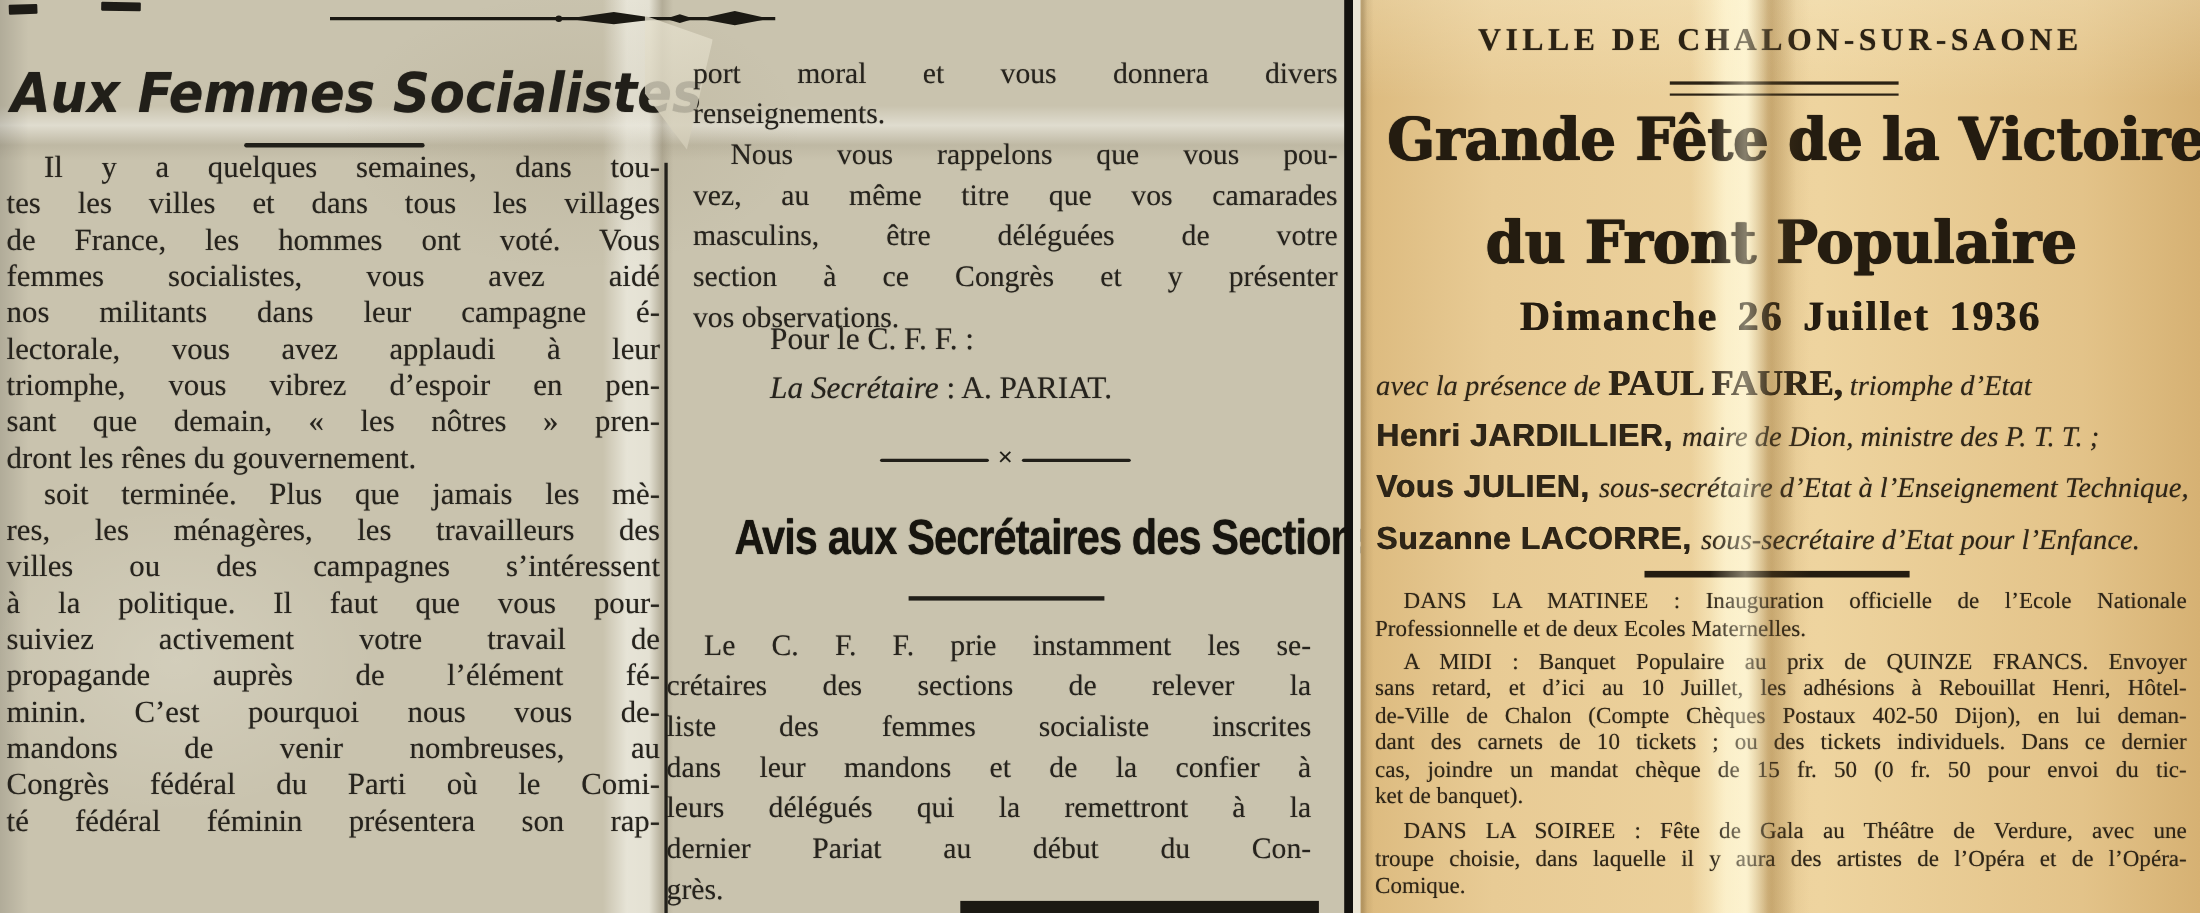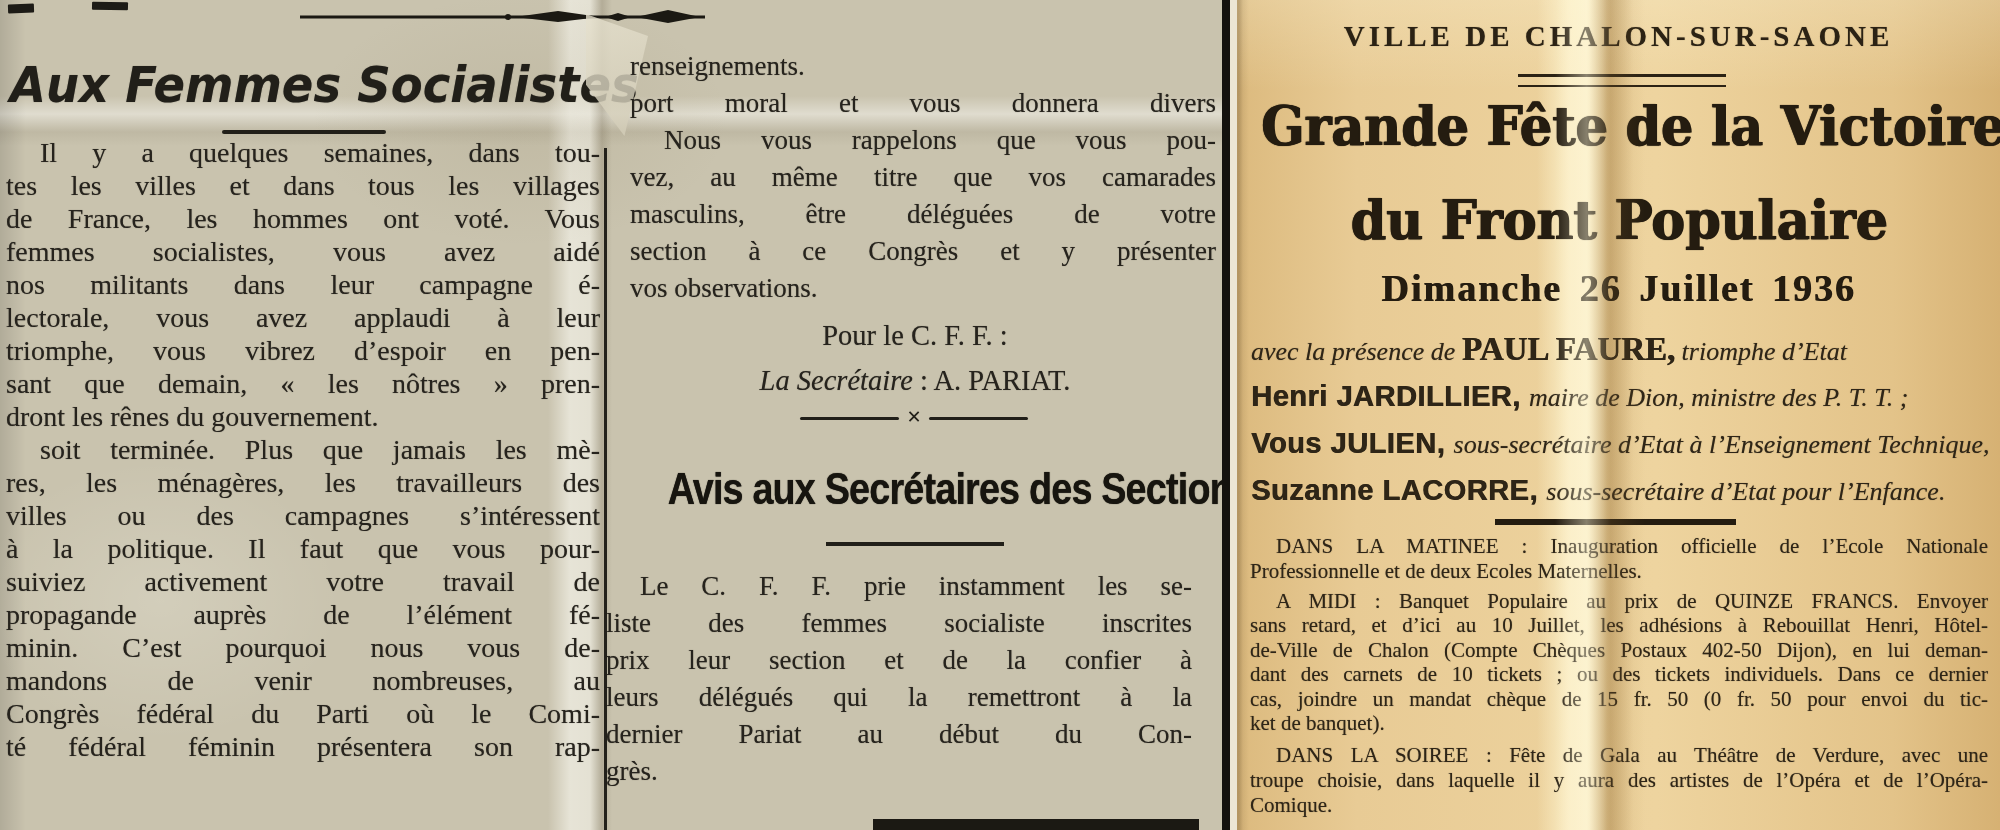--- a/index.html
+++ b/index.html
@@ -31,21 +31,21 @@
   .tline{white-space:nowrap;text-align:justify;text-align-last:justify;}
   .tline.short{text-align-last:left;}
   .para{margin:0;}
   .para.indent .tline:first-child{padding-left:34px;}
   
   .col-rule{position:absolute;left:604px;top:148px;width:3px;height:682px;background:#23211b;}
   .tear-flap{position:absolute;left:586px;top:14px;width:62px;height:122px;
     background:linear-gradient(160deg,#e6e1ce,#d2ccb7);
     clip-path:polygon(0 0,100% 18%,62% 100%,0 58%);opacity:.8;}
   .mid-body-top{position:absolute;left:630px;top:48px;width:586px;font-size:27px;line-height:37px;}
-  .signature{position:absolute;left:700px;top:320px;width:430px;text-align:center;font-size:28.5px;}
+  .signature{position:absolute;left:700px;top:293px;width:430px;text-align:left;font-size:28.5px;}
   .signature .sig1{margin-bottom:13px;}
   .run-it{font-style:italic;}
   .run-rm{font-style:normal;}
   .divider-x{position:absolute;left:800px;top:406px;width:228px;display:flex;align-items:center;gap:8px;color:#211f19;}
   .divider-line{flex:1;height:3px;background:#211f19;border-radius:2px;}
   .divider-glyph{font-weight:700;font-size:25px;line-height:1;transform:translateY(-2px);}
   .avis-wrap{position:absolute;left:612px;top:463px;width:610px;text-align:center;}
   .avis-text{
     display:inline-block;white-space:nowrap;font-family:"Liberation Sans",sans-serif;
     font-weight:700;font-size:45px;letter-spacing:-1px;color:#17150f;
@@ -132,22 +132,22 @@
         <div class="tline">Congrès fédéral du Parti où le Comi-</div>
         <div class="tline">té fédéral féminin présentera son rap-</div>
       </div>
     </div>
 
   <div class="tear-flap"></div>
   <div class="col-rule"></div>
 
   <div class="news mid-body-top">
       <div class="para">
+        <div class="tline">port moral et vous donnera divers</div>
         <div class="tline short">renseignements.</div>
-        <div class="tline">port moral et vous donnera divers</div>
       </div>
       <div class="para indent">
         <div class="tline">Nous vous rappelons que vous pou-</div>
         <div class="tline">vez, au même titre que vos camarades</div>
         <div class="tline">masculins, être déléguées  de  votre</div>
         <div class="tline">section à ce Congrès et y présenter</div>
         <div class="tline short">vos observations.</div>
       </div>
     </div>
 
@@ -163,22 +163,23 @@
   </div>
 
   <div class="avis-wrap">
     <span class="avis-text">Avis aux Secrétaires des Sections</span>
   </div>
   <div class="avis-rule"></div>
 
   <div class="news mid-body-bottom">
       <div class="para indent">
         <div class="tline">Le C. F. F. prie instamment les se-</div>
+        <div class="tline">crétaires des sections de relever la</div>
         <div class="tline">liste des femmes socialiste  inscrites</div>
-        <div class="tline">prix leur section et de la confier à</div>
+        <div class="tline">dans leur mandons et de la confier à</div>
         <div class="tline">leurs délégués qui la remettront à la</div>
         <div class="tline">dernier Pariat au début  du Con-</div>
         <div class="tline short">grès.</div>
       </div>
     </div>
 
   <div class="bottom-bar"></div>
 
   <div class="gap-bar"></div>
   <div class="gap-light"></div>

